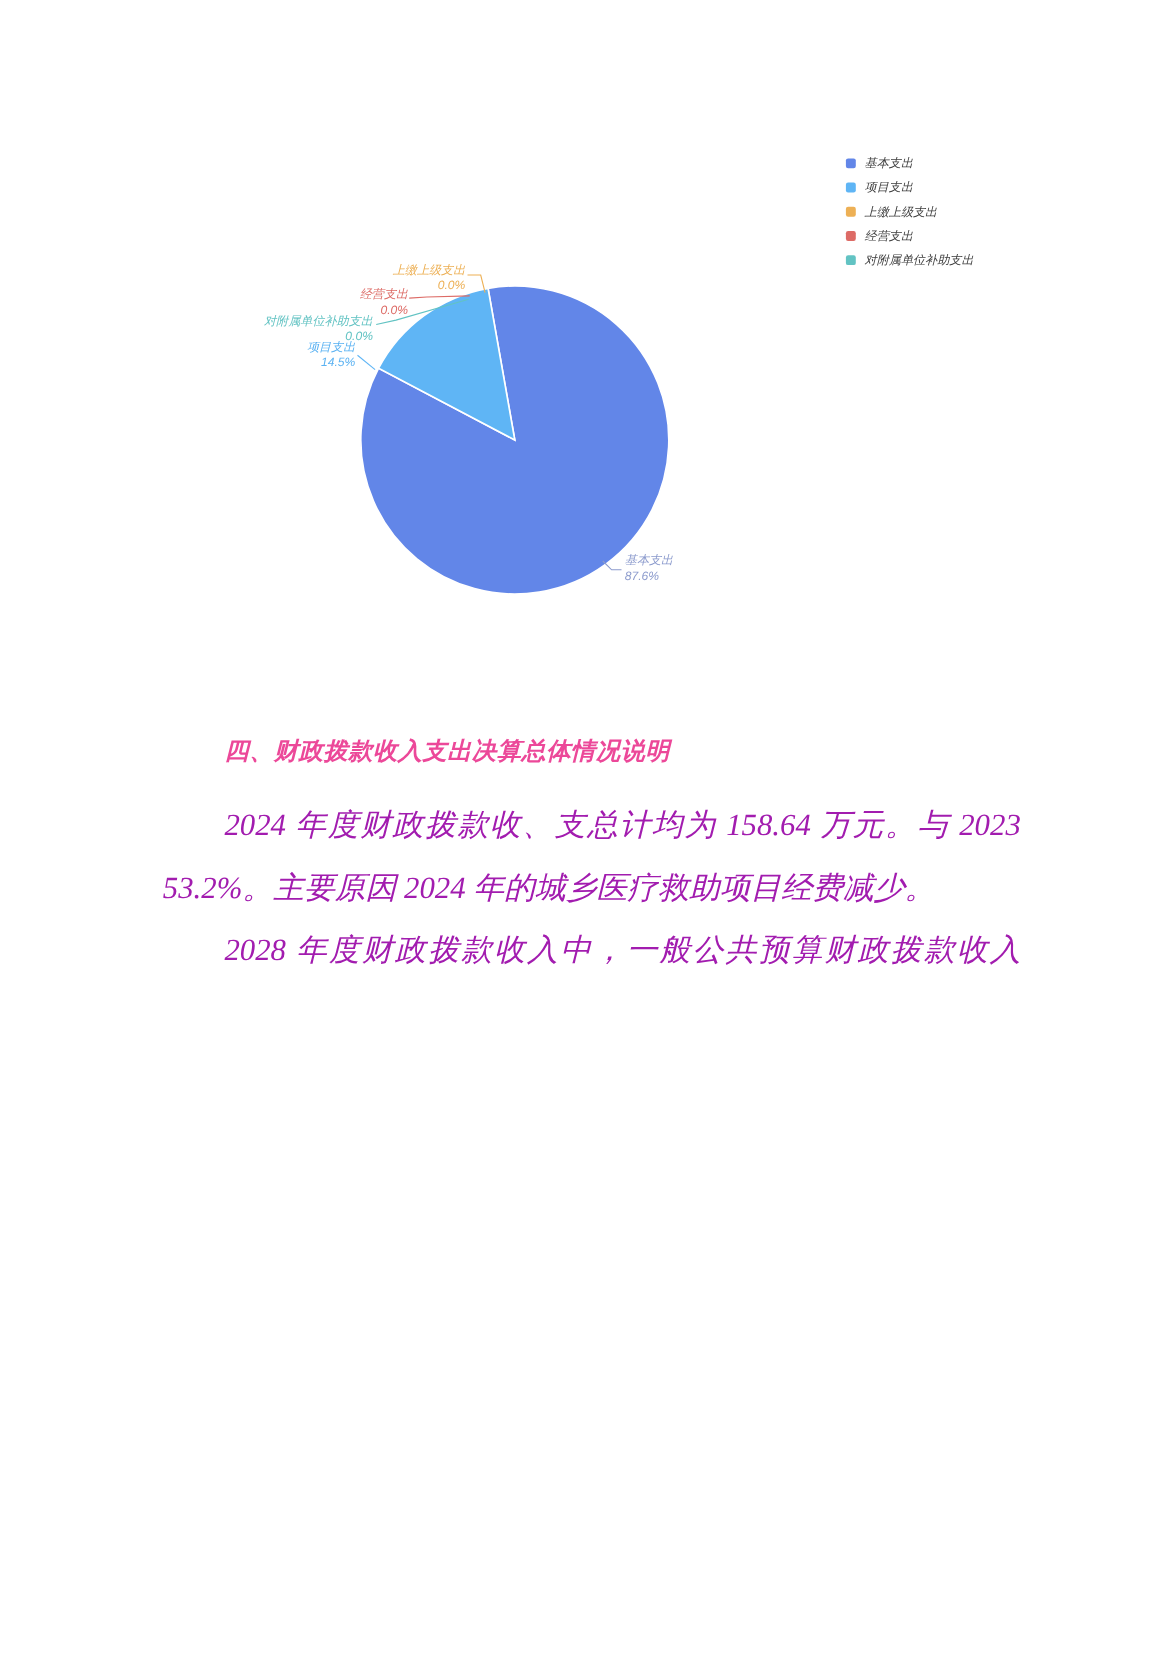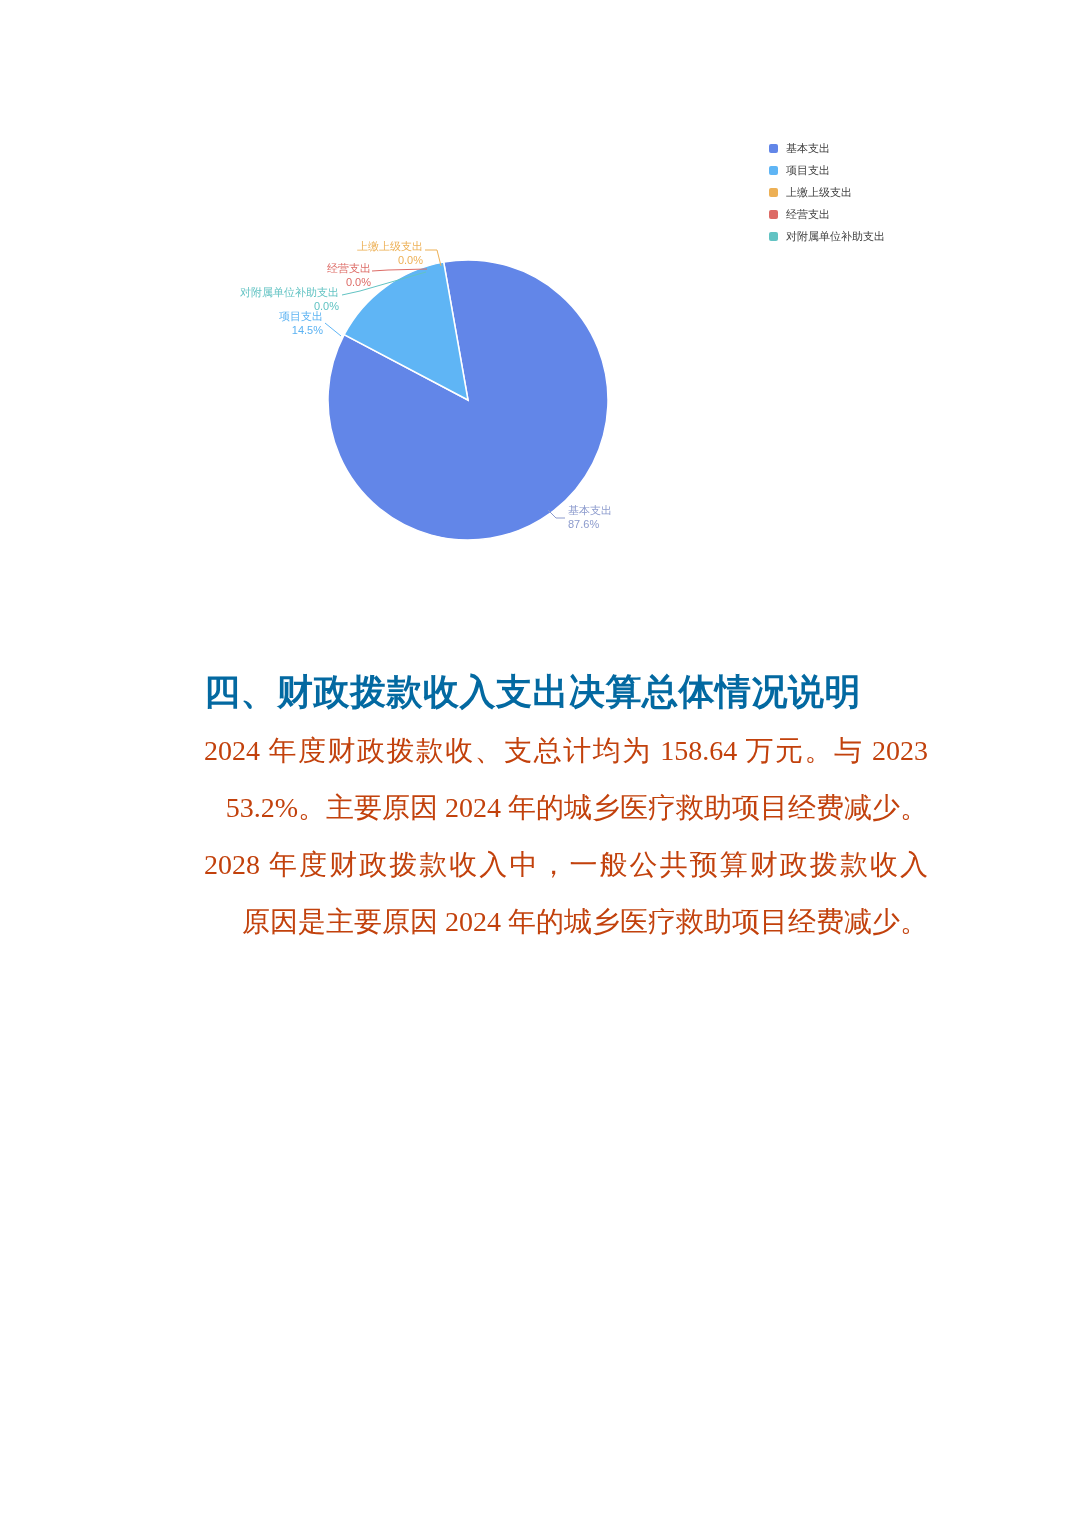--- a/index.html
+++ b/index.html
@@ -4,20 +4,21 @@
 <style>
   * { margin: 0; padding: 0; box-sizing: border-box; }
   html, body { background: #ffffff; }
   .page {
     position: relative;
     width: 1069px;
     height: 1514px;
     background: #ffffff;
     overflow: hidden;
     font-family: "Liberation Sans", "DejaVu Sans", sans-serif;
+    font-style: italic;
   }
 
   
   .chart-svg {
     position: absolute;
     left: 0; top: 0;
     width: 1069px; height: 600px;
   }
   .legend {
     position: absolute;
@@ -51,38 +52,37 @@
   .callout.left-align { text-align: left; }
 
   
   .doc-heading {
     position: absolute;
     left: 148px; top: 668px;
     width: 780px;
     padding-left: 56px;
     font-family: "Liberation Sans", "DejaVu Sans", sans-serif;
     font-weight: bold;
-    font-size: 36px;
+    font-size: 22px;
     letter-spacing: 0.5px;
-    color: #0369a1;
+    color: #ec4899;
     white-space: nowrap;
   }
   .doc-body {
     position: absolute;
     left: 148px; top: 722px;
     width: 780px;
     font-family: "Liberation Serif", "DejaVu Serif", serif;
     font-size: 28px;
-    color: #c2410c;
+    color: #a21caf;
   }
   .text-line {
     height: 57px;
     line-height: 57px;
     white-space: nowrap;
-    text-align: right;
   }
   .text-line.just {
     white-space: normal;
     text-align: justify;
     text-align-last: justify;
   }
   .text-line.indent { padding-left: 56px; }
 </style>
 </head>
 <body>
@@ -147,17 +147,16 @@
 
   <div class="doc-heading">四、财政拨款收入支出决算总体情况说明</div>
 
   <div class="doc-body">
     <div>
       <div class="text-line just indent">2024 年度财政拨款收、支总计均为 158.64 万元。与 2023</div>
       <div class="text-line">53.2%。主要原因 2024 年的城乡医疗救助项目经费减少。</div>
     </div>
     <div>
       <div class="text-line just indent">2028 年度财政拨款收入中，一般公共预算财政拨款收入</div>
-      <div class="text-line">原因是主要原因 2024 年的城乡医疗救助项目经费减少。</div>
     </div>
   </div>
 
 </div>
 
 </body></html>

